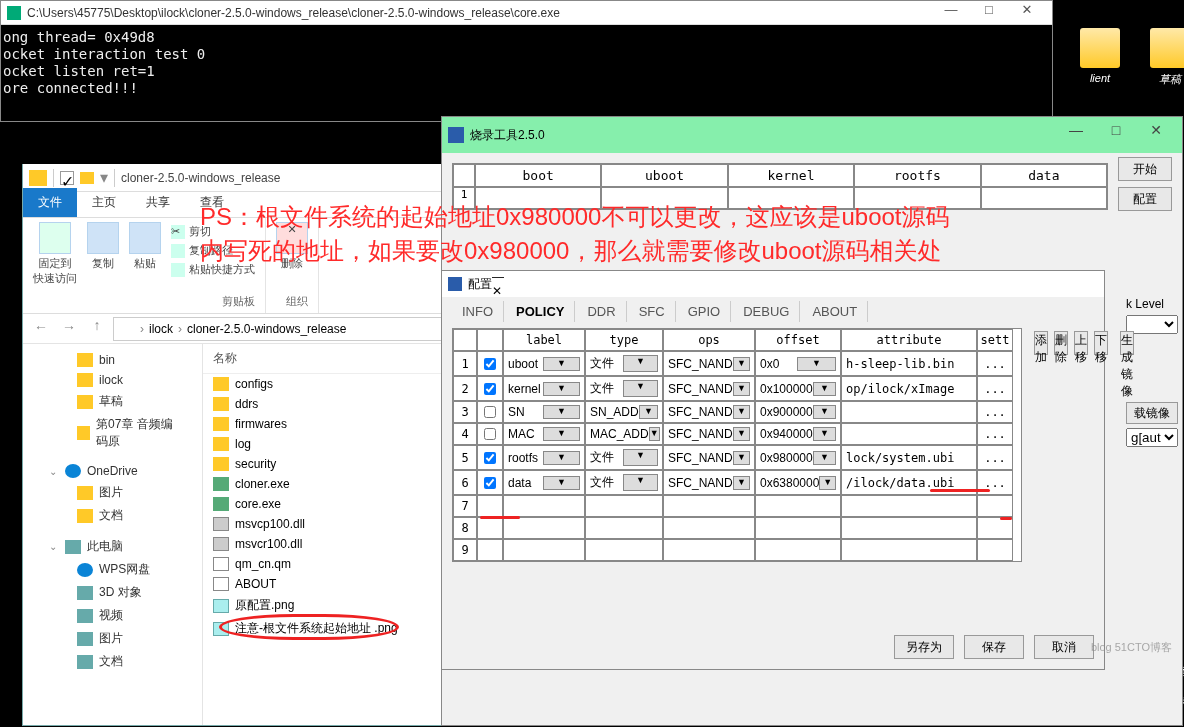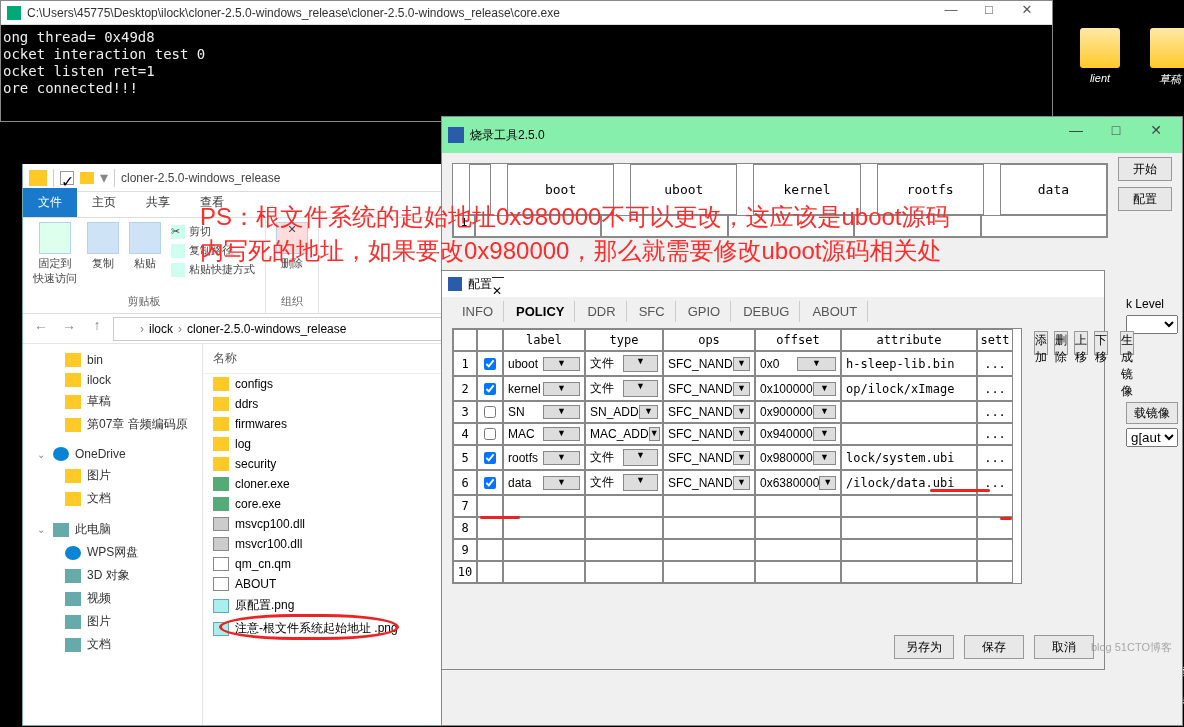--- a/index.html
+++ b/index.html
@@ -23,33 +23,33 @@
 .exp-top { height: 28px; display: flex; align-items: center; padding: 0 6px; gap: 6px; border-bottom: 1px solid #ddd; }
 .exp-top .folder-ico { width: 18px; height: 16px; background: #ffc928; }
 .exp-top .qat { width: 14px; height: 14px; border: 1px solid #999; }
 .exp-top .sep { border-left: 1px solid #ccc; height: 18px; }
 .exp-top .title { font-size: 12px; color: #444; }
 .exp-tabs { height: 26px; display: flex; align-items: flex-end; border-bottom: 1px solid #ddd; background: #fff; }
 .exp-tabs .tab { font-size: 12px; padding: 5px 14px; border: 1px solid transparent; color: #333; }
 .exp-tabs .tab.active { background: #1979ca; color: #fff; }
 .exp-ribbon { height: 96px; display: flex; border-bottom: 1px solid #ddd; }
 .rib-group { padding: 4px 10px; border-right: 1px solid #e4e4e4; display: flex; flex-direction: column; justify-content: space-between; }
-.rib-group .label { font-size: 11px; color: #666; text-align: center; margin-top: 4px; }
+.rib-group .label { font-size: 11px; color: #666; text-align: right; margin-top: 4px; }
 .rib-items { display: flex; gap: 10px; }
 .rib-btn { text-align: center; font-size: 11px; color: #444; }
 .rib-btn .big { width: 32px; height: 32px; background: #cfe3f7; margin: 0 auto 2px; border: 1px solid #b5d3ee; }
 .rib-small { font-size: 11px; color: #444; display: flex; align-items: center; gap: 4px; padding: 2px 0; }
 .rib-small .sm { width: 14px; height: 14px; background: #cfe; }
 .exp-addr { height: 30px; display: flex; align-items: center; padding: 0 6px; gap: 4px; border-bottom: 1px solid #e4e4e4; }
 .exp-addr .navbtn { width: 24px; height: 24px; text-align: center; color: #888; font-size: 14px; }
 .exp-addr .path { flex: 1; border: 1px solid #ccc; height: 24px; display: flex; align-items: center; padding: 0 6px; font-size: 12px; }
 .exp-addr .crumb { padding: 0 3px; }
 .exp-addr .chev { color: #888; padding: 0 2px; }
 .exp-body { display: flex; height: calc(100% - 180px); }
-.exp-side { width: 180px; border-right: 1px solid #e4e4e4; padding: 6px 8px; overflow: hidden; }
+.exp-side { width: 180px; border-right: 1px solid #e4e4e4; padding: 6px 20px; overflow: hidden; }
 .tree-item { font-size: 12px; padding: 3px 4px 3px 22px; display: flex; align-items: center; gap: 6px; color: #333; position: relative; }
 .tree-item.l1 { padding-left: 34px; }
 .tree-item .fico { width: 16px; height: 14px; background: #ffc928; }
 .tree-item .fico.drive { background: #6aa; }
 .tree-item .fico.cloud { background: #0a84d6; border-radius: 50%; }
 .tree-item .chev { position: absolute; left: 6px; color: #888; font-size: 10px; }
 .exp-main { flex: 1; overflow: hidden; }
 .exp-cols { display: flex; font-size: 12px; color: #555; padding: 6px 10px; border-bottom: 1px solid #eee; }
 .exp-cols div:nth-child(1) { width: 260px; }
 .exp-cols div:nth-child(2) { width: 150px; }
@@ -69,21 +69,21 @@
 .mark-circle { position: absolute; border: 3px solid #e22; border-radius: 50% / 60%; width: 180px; height: 26px; left: 16px; top: -3px; pointer-events: none; }
 
 
 .burn { position: absolute; left: 441px; top: 116px; width: 742px; height: 610px; background: #f0f0f0; border: 1px solid #888; }
 .burn .titlebar { height: 36px; background: #86efac; display: flex; align-items: center; padding: 0 6px; font-size: 12px; }
 .burn .titlebar .logo { width: 16px; height: 16px; background: #2a5caa; margin-right: 6px; }
 .burn .wbtns { margin-left: auto; display: flex; }
 .burn .wbtn { width: 40px; height: 26px; text-align: center; color: #444; font-size: 14px; }
 .burn-table { margin: 10px 10px 4px; border: 1px solid #888; background: #fff; }
 .burn-table .hdr { display: flex; }
-.burn-table .hdr div { border: 1px solid #888; padding: 17px 0; font-size: 13px; text-align: center; font-family: monospace; margin-left: 16px; }
+.burn-table .hdr div { border: 1px solid #888; padding: 3px 0; font-size: 13px; text-align: center; font-family: monospace; }
 .burn-table .hdr .rownum { width: 22px; }
 .burn-table .hdr .c { flex: 1; }
 .burn-table .row1 { display: flex; height: 22px; }
 .burn-table .row1 div { border: 1px solid #888; }
 .burn-table .row1 .rownum { width: 22px; font-size: 11px; text-align: center; font-family: monospace; }
 .burn-table .row1 .c { flex: 1; }
 .burn-side { position: absolute; right: 10px; top: 40px; width: 54px; }
 .burn-side button { width: 100%; height: 24px; margin-bottom: 6px; font-size: 12px; background: #e8e8e8; border: 1px solid #999; }
 .side-extra { position: absolute; right: 4px; top: 180px; font-size: 12px; display: flex; flex-direction: column; gap: 4px; }
 .side-extra button { height: 22px; font-size: 12px; background: #e8e8e8; border: 1px solid #999; padding: 0 6px; }
@@ -694,30 +694,20 @@
           <div class="ct-row">
             <div class="num">9</div>
             <div class="chk"></div>
             <div class="label"></div>
             <div class="type"></div>
             <div class="ops"></div>
             <div class="off"></div>
             <div class="attr"></div>
             <div class="sett"></div>
           </div>
-          <div class="ct-row">
-            <div class="num">10</div>
-            <div class="chk"></div>
-            <div class="label"></div>
-            <div class="type"></div>
-            <div class="ops"></div>
-            <div class="off"></div>
-            <div class="attr"></div>
-            <div class="sett"></div>
-          </div>
         </div>
     </div>
   </div>
   <div class="cfg-side">
     <button>添加</button>
     <button>删除</button>
     <button>上移</button>
     <button>下移</button>
     <div style="height:110px"></div>
     <button>生成镜像</button>

